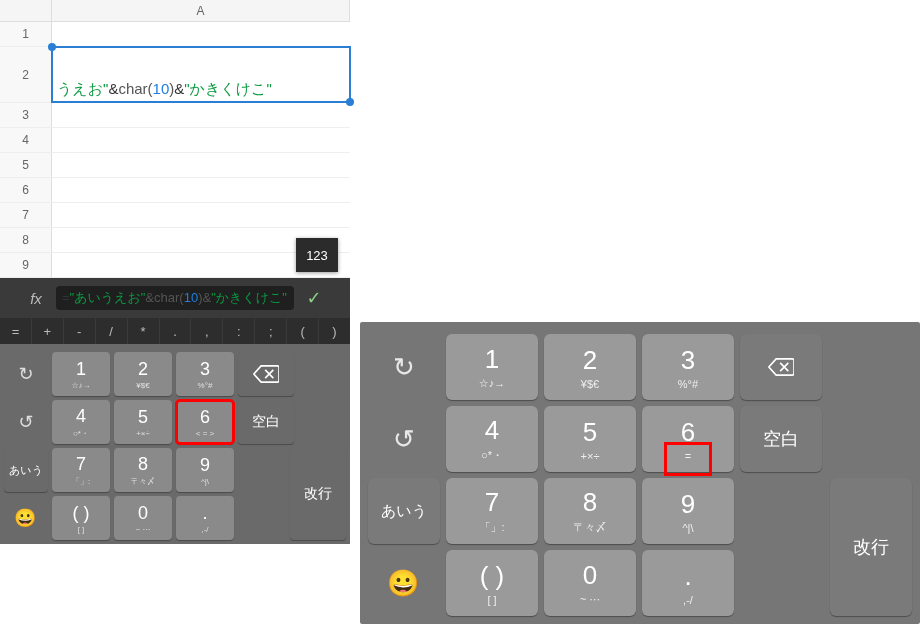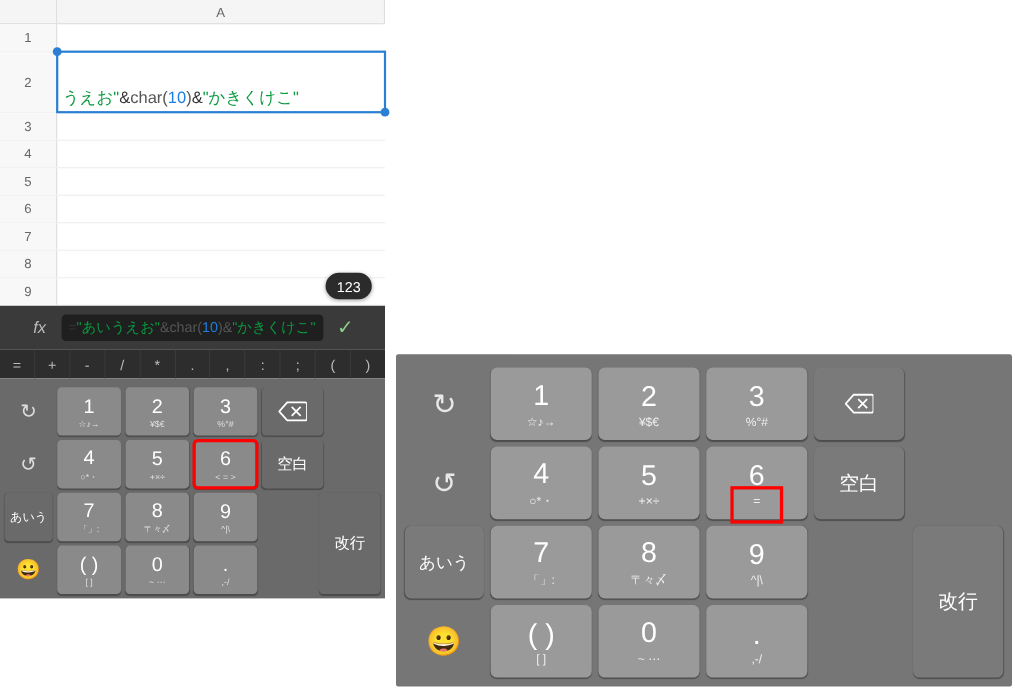--- a/index.html
+++ b/index.html
@@ -17,21 +17,21 @@
   .cell { flex: 1; padding: 2px 4px; font-size: 13px; display: flex; align-items: flex-end; position: relative; }
   .cell.active { border: 2px solid #2a7fd4; margin: -1px; }
   .cell.active::before { content: ""; position: absolute; left: -5px; top: -5px; width: 8px; height: 8px; background: #2a7fd4; border-radius: 50%; }
   .cell.active::after { content: ""; position: absolute; right: -5px; bottom: -5px; width: 8px; height: 8px; background: #2a7fd4; border-radius: 50%; }
   .formula-text { white-space: nowrap; font-size: 15px; }
   .tok-str { color: #0a9a3f; }
   .tok-op { color: #333; }
   .tok-fn { color: #555; }
   .tok-num { color: #1e7fe0; text-align: right; }
 
-  .badge123 { position: absolute; right: 12px; bottom: 6px; width: 42px; height: 24px; background: #2b2b2b; color: #fff; border-radius: 16px; font-size: 13px; display: flex; align-items: center; justify-content: center; box-shadow: 0 1px 4px rgba(0,0,0,.4); }
+  .badge123 { position: absolute; right: 12px; bottom: 6px; width: 42px; height: 34px; background: #2b2b2b; color: #fff; border-radius: 0; font-size: 13px; display: flex; align-items: center; justify-content: center; box-shadow: 0 1px 4px rgba(0,0,0,.4); }
 
   .fxbar { display: flex; align-items: center; height: 40px; background: #3a3a3a; padding: 0 22px; gap: 6px; }
   .fx-icon { width: 28px; text-align: center; color: #bbb; font-style: italic; font-size: 15px; }
   .fx-input { flex: 1; background: #1f1f1f; border-radius: 4px; padding: 4px 6px; font-size: 13px; line-height: 1.3; color: #ccc; }
   .fx-check { width: 28px; text-align: center; color: #8ad08a; font-size: 18px; }
 
   .oprow { display: flex; background: #2d2d2d; height: 26px; }
   .opkey { flex: 1; color: #bbb; font-size: 13px; display: flex; align-items: center; justify-content: center; border-right: 1px solid #3a3a3a; }
   .opkey:last-child { border-right: none; }
 

